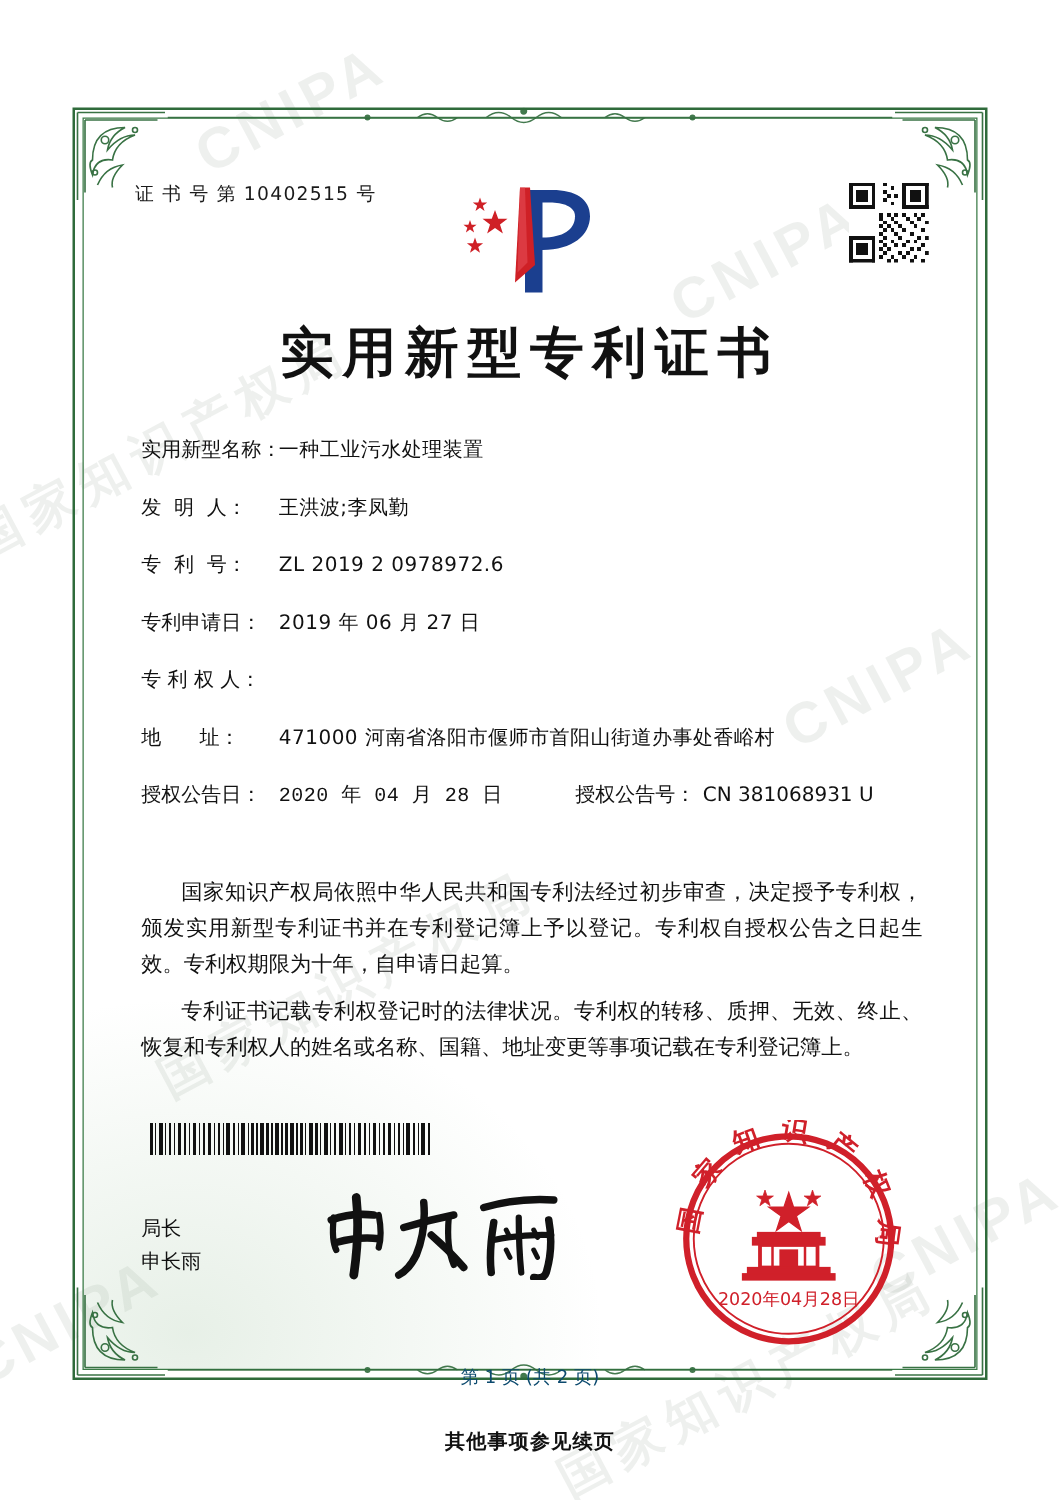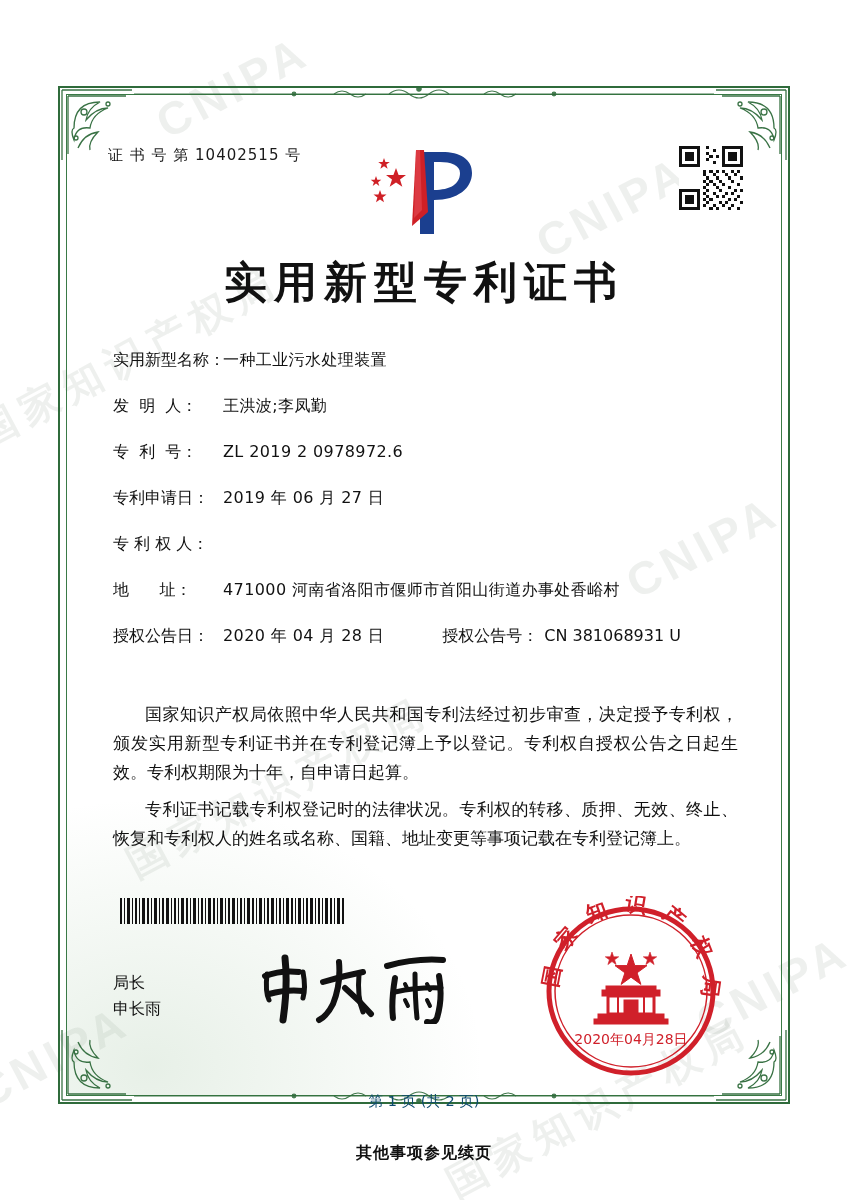--- a/index.html
+++ b/index.html
@@ -144,21 +144,21 @@
   .field-label {
     width: 110px;
     flex: 0 0 110px;
     letter-spacing: 0px;
     white-space: pre;
   }
   .field-value {
     flex: 1;
     letter-spacing: 0.4px;
   }
-  .field-row.dual .field-value { flex: 0 0 auto; }
+  .field-row.dual .field-value { flex: 0 0 auto; font-family: Liberation Mono, monospace; }
   .field-sub-label {
     margin-left: 58px;
     white-space: pre;
   }
   .field-sub-value {
     margin-left: 6px;
   }
 
   
   .paras {

